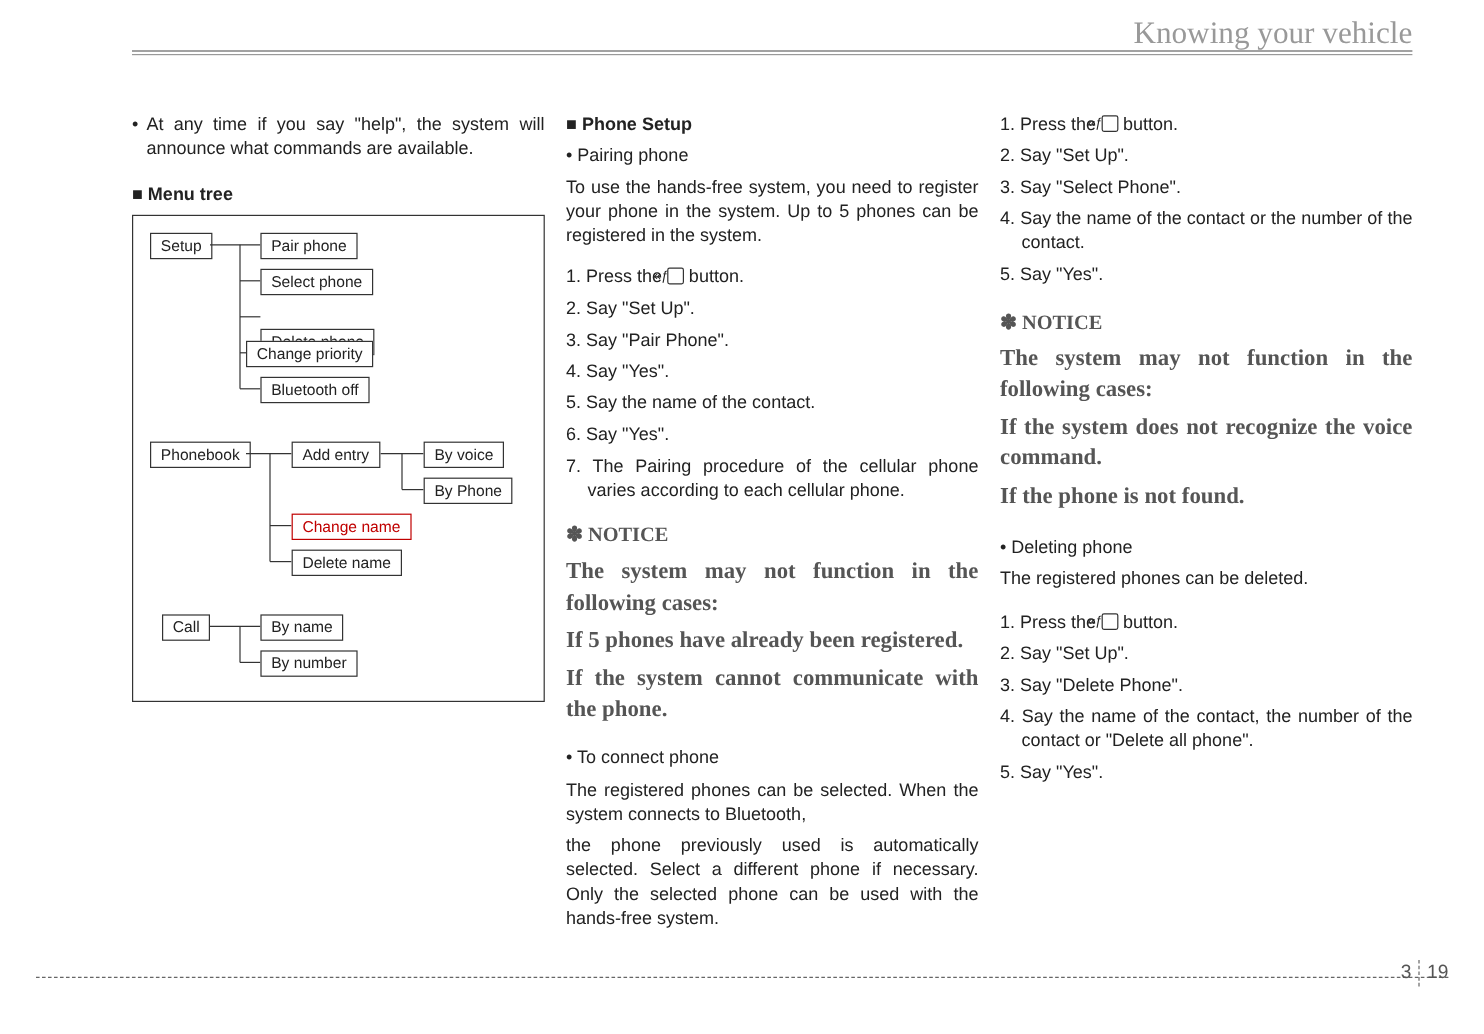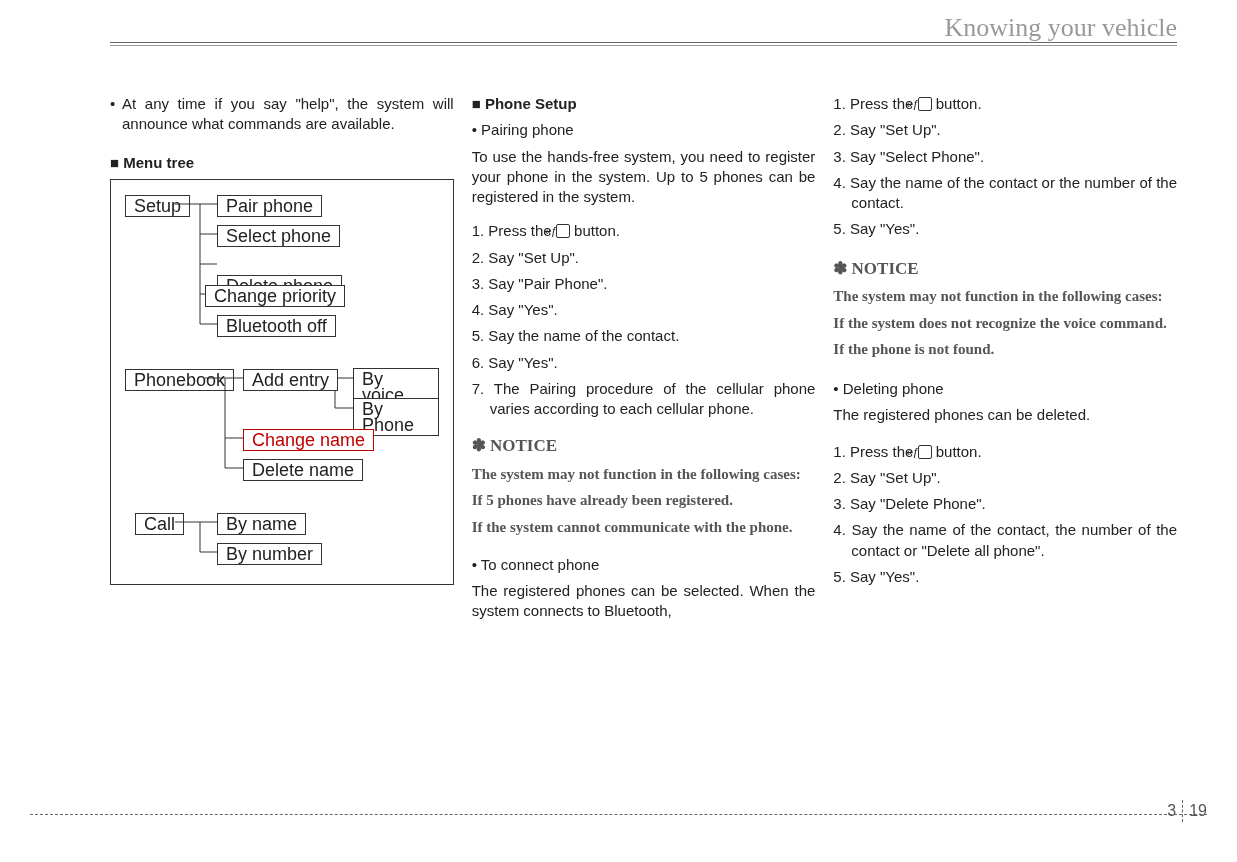--- a/index.html
+++ b/index.html
@@ -71,21 +71,21 @@
   .notice {
     font-family: "Times New Roman", Times, serif;
     font-weight: bold;
     font-size: 17px;
     color: #555;
   }
   .notice-star { margin-right: 4px; }
   .notice-body {
     font-family: "Times New Roman", Times, serif;
     font-weight: bold;
-    font-size: 15px;
+    font-size: 19px;
     color: #555;
     text-align: justify;
   }
   .indent { padding-left: 18px; text-indent: -18px; }
   
   .talkbtn {
     display: inline-block;
     vertical-align: middle;
     border: 1px solid #333;
     border-radius: 2px;
@@ -94,21 +94,21 @@
     line-height: 13px;
     height: 14px;
     position: relative;
     top: -1px;
   }
   
   .tree-box {
     border: 1px solid #333;
     margin-top: 6px;
     padding: 14px 14px 18px 14px;
-    font-size: 18px;
+    font-size: 13px;
   }
   .tree-group { position: relative; margin-bottom: 24px; }
   .tree-group:last-child { margin-bottom: 0; }
   .node {
     display: inline-block;
     border: 1px solid #333;
     padding: 2px 8px;
     background: #fff;
     line-height: 16px;
   }
@@ -263,20 +263,21 @@
       <p>
         <span class="notice notice-star">✽</span><span class="notice">NOTICE</span>
       </p>
       <p class="notice-body">The system may not function in the following cases:</p>
       <p class="notice-body">If 5 phones have already been registered.</p>
       <p class="notice-body">If the system cannot communicate with the phone.</p>
 
       <div style="height:12px;"></div>
       <p class="sub">• To connect phone</p>
       <p class="just">The registered phones can be selected. When the system connects to Bluetooth,</p>
+      <p class="just">the phone previously used is automatically selected. Select a different phone if necessary. Only the selected phone can be used with the hands-free system.</p>
     </div>
 
     <div class="col">
       <p class="indent" style="margin-top:0;">
         <span>1. Press the </span><span class="talkbtn">«ƒ</span><span> button.</span>
       </p>
       <p class="indent">2. Say "Set Up".</p>
       <p class="indent">3. Say "Select Phone".</p>
       <p class="indent just">4. Say the name of the contact or the number of the contact.</p>
       <p class="indent">5. Say "Yes".</p>

